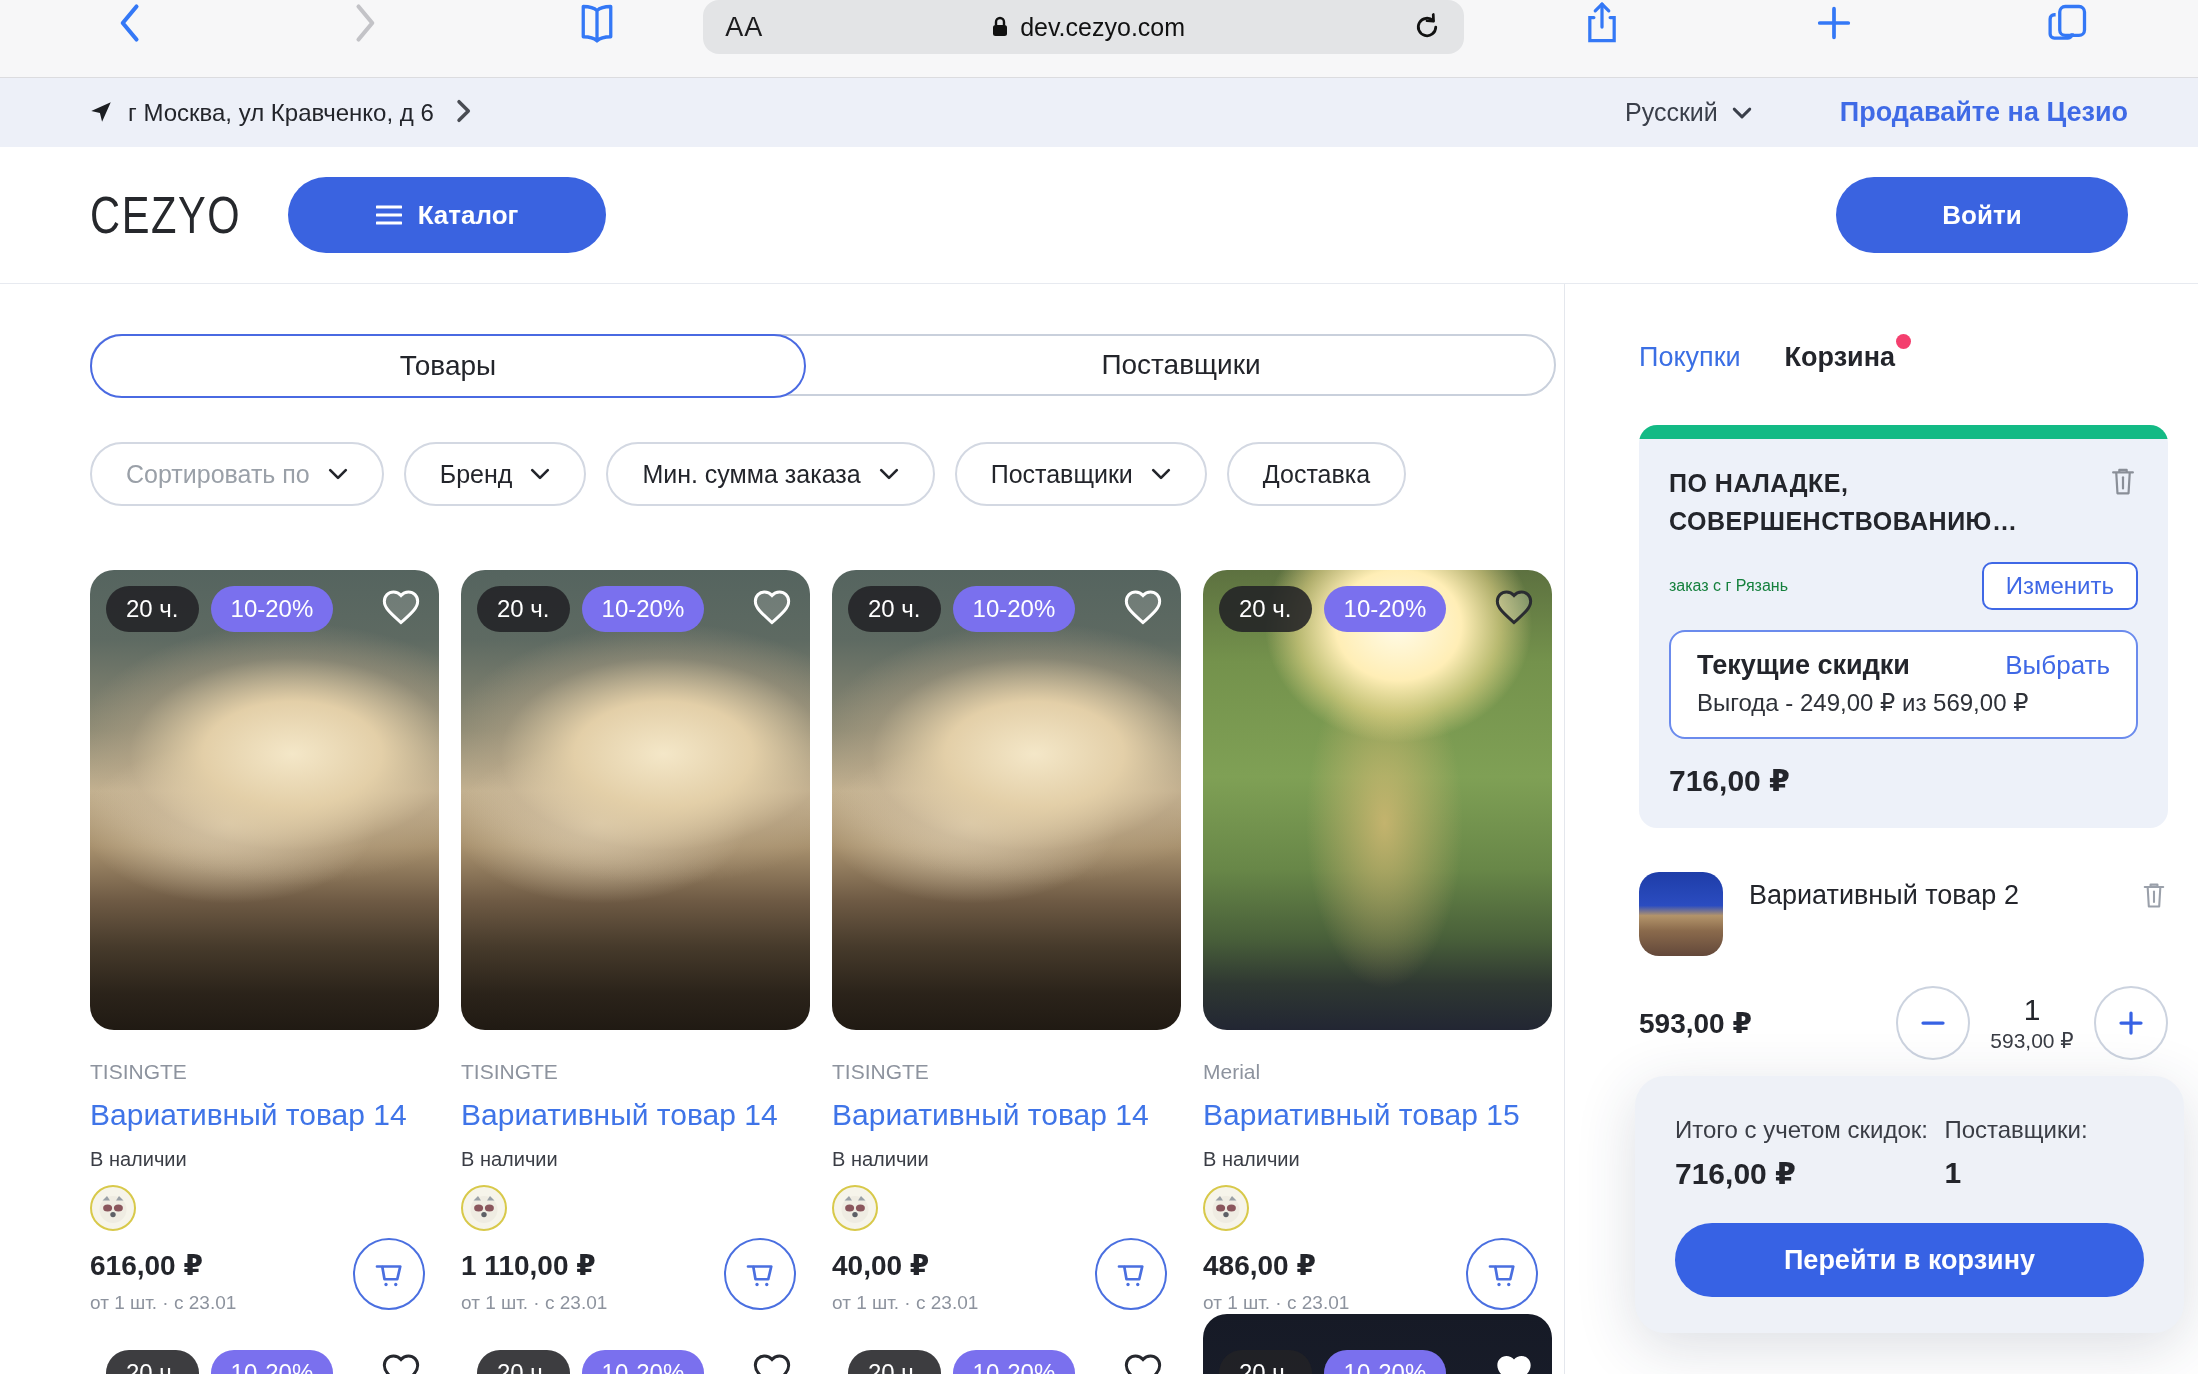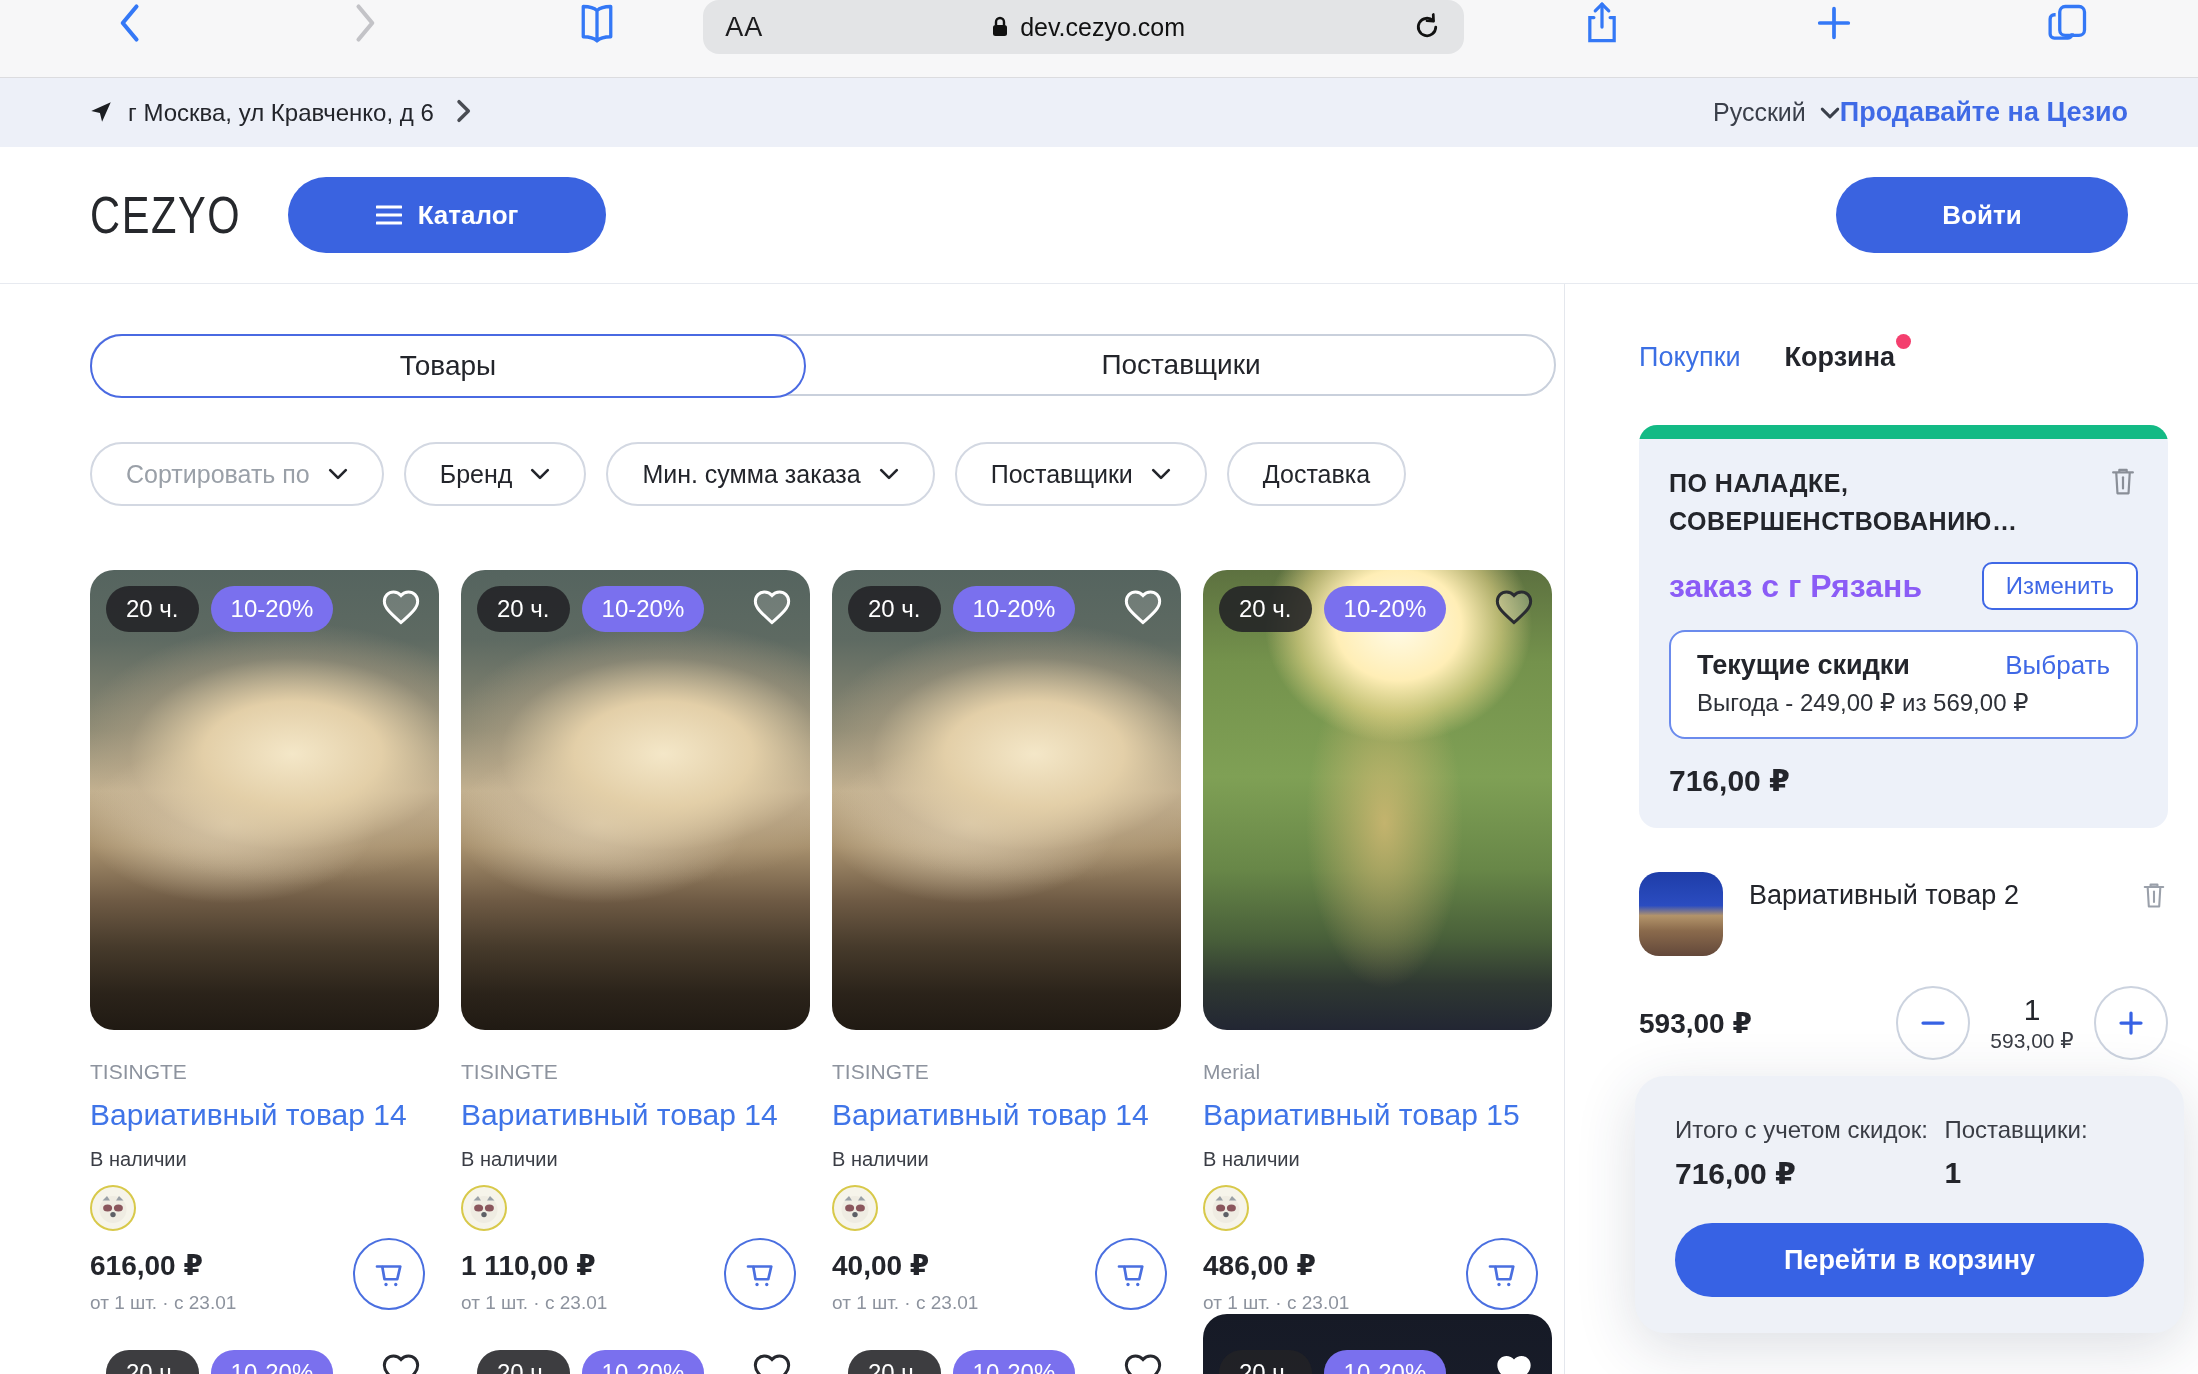--- a/index.html
+++ b/index.html
@@ -16,21 +16,21 @@
   .url-pill { width:770px; height:54px; background:#e3e4e6; border-radius:16px; display:flex; align-items:center; padding:0 22px; }
   .url-aa { font-size:27px; color:#1c1c1e; letter-spacing:1px; }
   .url-center { flex:1; display:flex; align-items:center; justify-content:center; gap:10px; font-size:25px; color:#111; }
   .chrome-right { margin-left:118px; display:flex; align-items:center; gap:192px; }
 
   
   .locbar { height:69px; background:#edf0f8; display:flex; align-items:center; padding:0 70px 0 88px; }
   .loc-left { display:flex; align-items:flex-start; gap:14px; font-size:24px; color:#23252b; }
   .loc-right { margin-left:auto; display:flex; align-items:center; }
   .lang { display:flex; align-items:center; gap:14px; font-size:25px; color:#3a3f4a; }
-  .sell-link { font-size:27px; font-weight:bold; color:#3f6ae6; }
+  .sell-link { margin-left:88px; font-size:27px; font-weight:bold; color:#3f6ae6; }
 
   
   .site-header { height:136px; background:#fff; display:flex; align-items:center; padding:0 70px 0 90px; }
   .logo { font-size:52px; font-weight:400; color:#26282c; letter-spacing:2px; transform:scaleX(.8); transform-origin:left center; width:150px; }
   .btn-catalog { margin-left:48px; width:318px; height:76px; border-radius:38px; background:#3a63e0; color:#fff; font-size:26px; font-weight:bold; display:flex; align-items:center; justify-content:center; gap:16px; border:none; cursor:pointer; }
   .search-wrap { margin-left:42px; width:1140px; height:76px; border:2px solid #3b5fd6; border-radius:38px; background:#fff; display:flex; align-items:center; padding:3px; }
   .search-input { flex:1; border:none; outline:none; background:transparent; font-size:25px; color:#23252b; padding:0 30px; font-family:inherit; }
   .search-input::placeholder { color:#9aa0a8; }
   .search-btn { width:148px; height:64px; border-radius:32px; background:#edeff3; border:none; display:flex; align-items:center; justify-content:center; cursor:pointer; }
   .btn-login { margin-left:auto; width:292px; height:76px; border-radius:38px; background:#3a63e0; color:#fff; font-size:26px; font-weight:bold; border:none; cursor:pointer; }
@@ -86,21 +86,21 @@
   .ct-cart { font-size:27px; font-weight:bold; color:#23252b; position:relative; cursor:pointer; }
   .pink-dot { position:absolute; top:-8px; right:-16px; width:15px; height:15px; border-radius:50%; background:#f43f6e; }
 
   .supplier-card { margin-top:52px; border-radius:18px; overflow:hidden; }
   .green-top { height:14px; background:#13ba85; }
   .supplier-body { background:#edf1f9; padding:26px 30px 30px; }
   .sc-title-row { display:flex; align-items:flex-start; }
   .sc-title { width:400px; font-size:25px; font-weight:bold; color:#23252b; line-height:1.5; letter-spacing:.5px; }
   .icon-trash { margin-left:auto; background:none; border:none; cursor:pointer; }
   .sc-order-row { margin-top:22px; display:flex; align-items:center; }
-  .sc-order { font-size:32px; color:#8b5cf6;font-weight:bold; }
+  .sc-order { font-size:16px; color:#15803d; }
   .btn-change { margin-left:auto; border:2px solid #3f68e6; background:#fff; border-radius:10px; padding:8px 22px; font-size:24px; color:#3f68e6; cursor:pointer; }
   .disc-card { margin-top:20px; background:#fff; border:2px solid #6b8bed; border-radius:16px; padding:18px 26px 20px; }
   .disc-row { display:flex; align-items:center; }
   .disc-title { font-size:27px; font-weight:bold; color:#23252b; }
   .disc-choose { margin-left:auto; font-size:26px; color:#3f68e6; background:none; border:none; cursor:pointer; }
   .disc-benefit { margin-top:8px; font-size:24px; color:#2e3138; }
   .sc-total { margin-top:24px; font-size:30px; font-weight:bold; color:#23252b; }
 
   .cart-item { margin-top:44px; }
   .ci-top { display:flex; align-items:flex-start; }

